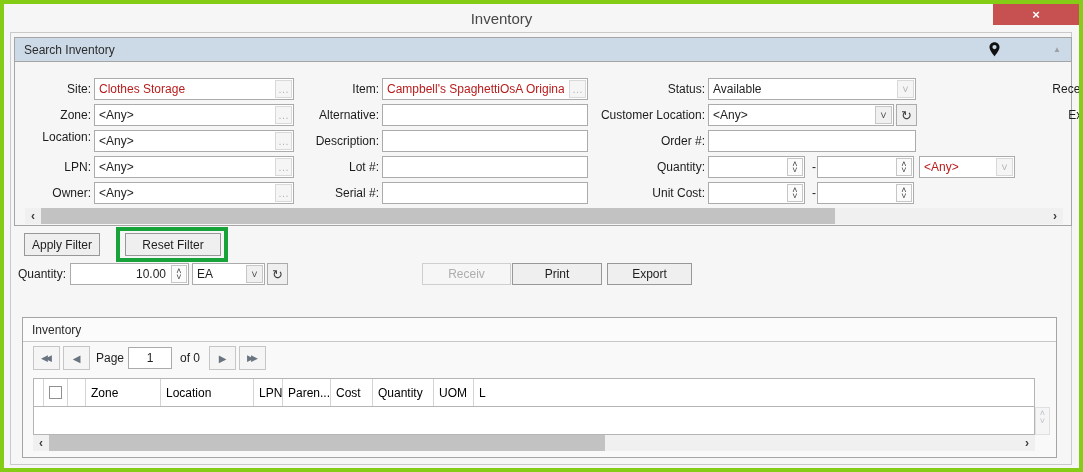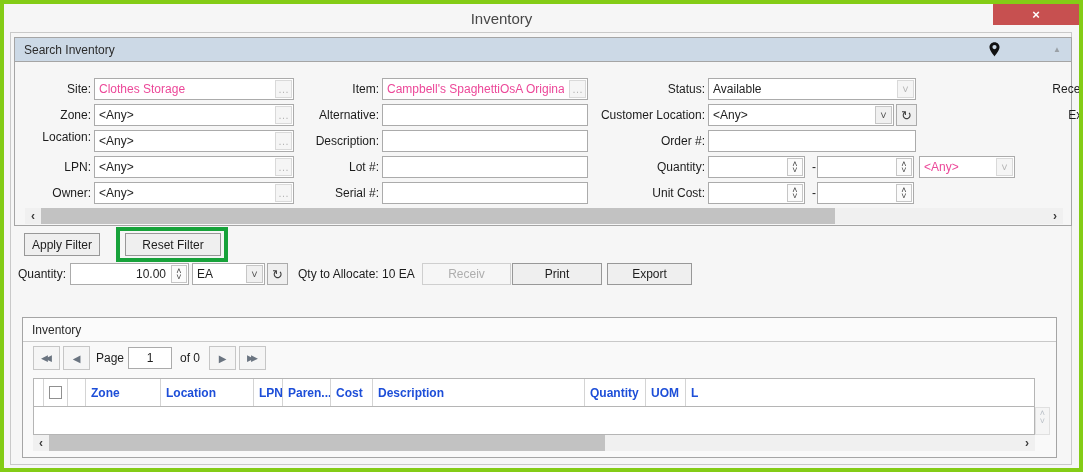--- a/index.html
+++ b/index.html
@@ -32,21 +32,21 @@
   .blue-header { background:#ccd9e6;gap:44px; }
   .white-header { background:#fbfbfb; border-bottom:1px solid #c9c9c9; }
   .group-header .gtitle { flex:1; }
   .pin-icon { width:11px; height:15px; margin-right:9px; }
   .collapse-arrow { font-size:8px; color:#9aa0a6; cursor:pointer; }
 
   
   .flbl { position:absolute; height:22px; line-height:22px; font-size:12px; color:#1c1c1c; text-align:right; white-space:nowrap; }
   .ctl { position:absolute; height:22px; border:1px solid #ababab; background:#ffffff; display:flex; align-items:stretch; }
   .ctl input { flex:1; min-width:0; border:0; outline:0; padding:0 4px; font-size:12px; color:#1f1f1f; background:transparent; }
-  .ctl input.dis { color:#ec4899; }
+  .ctl input.dis { color:#b91c1c; }
   .ctl input.num { text-align:right; }
   .inbtn {
     margin:1px; width:17px; border:1px solid #c6c6c6; background:#f0f0f0;
     display:flex; align-items:center; justify-content:center;
     font-size:11px; color:#555; cursor:pointer; flex:none;
   }
   .inbtn.lite { color:#b5b5b5; background:#f5f5f5; border-color:#d9d9d9; }
   .spin { margin:1px; width:16px; border:1px solid #c6c6c6; background:#fbfbfb; display:flex; flex-direction:column; align-items:center; justify-content:center; cursor:pointer; flex:none; }
   .spin span { font-size:9px; line-height:6px; color:#3f3f3f; }
   .dash { position:absolute; height:22px; line-height:22px; font-size:12px; color:#1c1c1c; text-align:center; }
@@ -76,21 +76,21 @@
   
   #grid-group { left:18px; top:313px; width:1035px; height:141px; background:#f9f9f9; }
   .pagerbtn { position:absolute; top:28px; width:27px; height:24px; border:1px solid #c6c6c6; background:#f5f5f5; display:flex; align-items:center; justify-content:center; color:#6a7480; cursor:pointer; }
   .pagerbtn .dbl { font-size:9px; letter-spacing:-3px; margin-right:3px; }
   .pagerbtn .sgl { font-size:10px; }
   .pager-lbl { position:absolute; top:28px; height:24px; line-height:24px; font-size:12px; color:#1c1c1c; }
   .pager-input { position:absolute; top:29px; width:44px; height:22px; border:1px solid #ababab; text-align:center; font-size:12px; color:#1f1f1f; outline:0; }
 
   .gridtable { position:absolute; left:10px; top:60px; width:1002px; }
   .ghead { display:flex; border:1px solid #b5b5b5; background:#ffffff; height:29px; }
-  .gc { border-right:1px solid #d4d4d4; font-size:12px; color:#1d4ed8; display:flex; align-items:center; padding:0 5px; white-space:nowrap; overflow:hidden; flex:none;font-weight:bold; }
+  .gc { border-right:1px solid #d4d4d4; font-size:12px; color:#000000; display:flex; align-items:center; padding:0 5px; white-space:nowrap; overflow:hidden; flex:none; }
   .gc:last-child { border-right:0; }
   .gbody { height:28px; background:#ffffff; border-left:1px solid #b5b5b5; border-right:1px solid #b5b5b5; border-bottom:1px solid #b5b5b5; }
   .cb { width:13px; height:13px; border:1px solid #909090; background:#ffffff; margin:auto; cursor:pointer; }
 </style>
 </head>
 <body>
 
 <div id="window">
 <div id="inner">
 
@@ -243,21 +243,20 @@
       <span>˅</span>
     </div>
   </div>
   <div class="ctl" style="left:188px;top:259px;width:73px">
     <input value="EA" style="">
     <div class="inbtn">˅</div>
   </div>
   <div class="sidebtn" style="left:263px;top:259px;width:21px">
     <span>↻</span>
   </div>
-  <div class="alloc-text" style="left:294px;top:259px">Qty to Allocate: 10 EA</div>
   <div class="btn dis" style="left:418px;top:259px;width:89px;height:22px">Receiv</div>
   <div class="btn" style="left:508px;top:259px;width:90px;height:22px">Print</div>
   <div class="btn" style="left:603px;top:259px;width:85px;height:22px">Export</div>
 
   <div class="groupbox" id="grid-group">
     <div class="group-header white-header">
       <span class="gtitle">Inventory</span>
     </div>
 
     <div class="pagerbtn" style="left:10px">
@@ -281,21 +280,20 @@
         <div class="gc" style="width:10px;padding:0"></div>
         <div class="gc" style="width:24px;padding:0">
           <div class="cb"></div>
         </div>
         <div class="gc" style="width:18px;padding:0"></div>
         <div class="gc" style="width:75px">Zone</div>
         <div class="gc" style="width:93px">Location</div>
         <div class="gc" style="width:29px">LPN</div>
         <div class="gc" style="width:48px">Paren...</div>
         <div class="gc" style="width:42px">Cost</div>
-        <div class="gc" style="width:212px">Description</div>
         <div class="gc" style="width:61px">Quantity</div>
         <div class="gc" style="width:40px">UOM</div>
         <div class="gc" style="width:14px">L</div>
       </div>
       <div class="gbody"></div>
     </div>
 
     <div class="vscroll" style="left:1012px;top:89px;height:28px">
       <span>˄</span>
       <span>˅</span>

